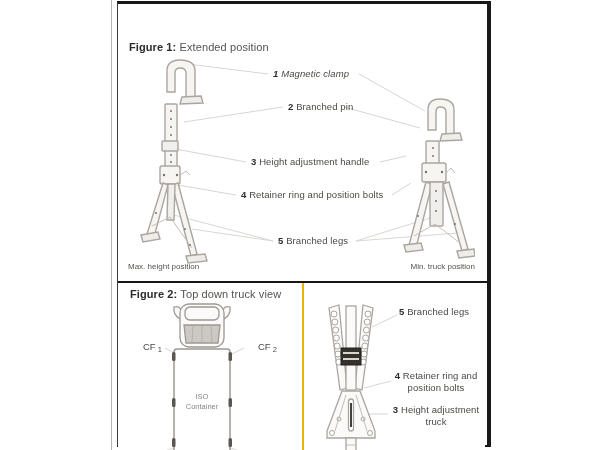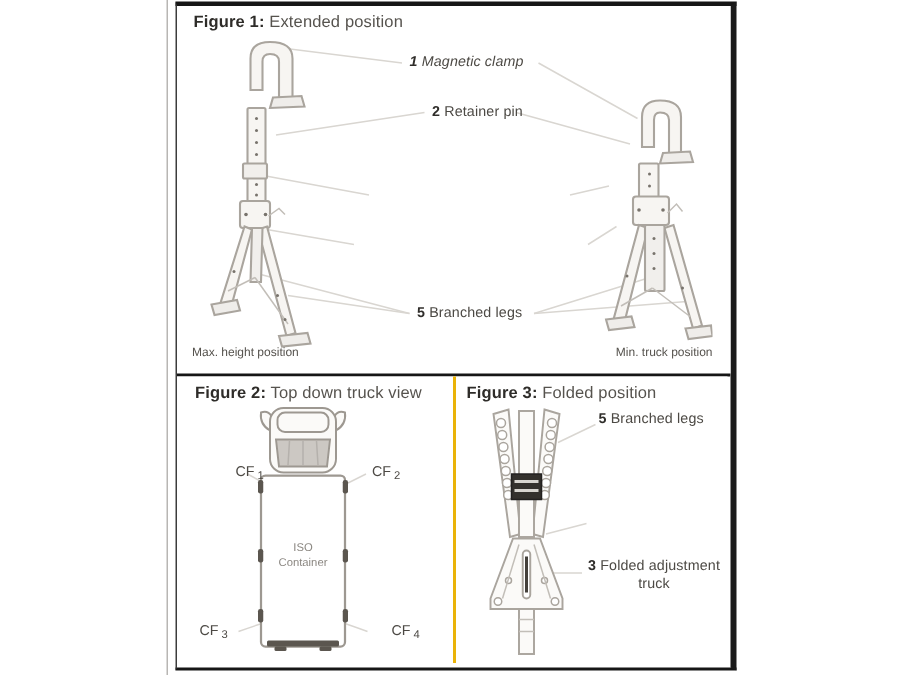--- a/index.html
+++ b/index.html
@@ -7,35 +7,35 @@
               font-family:"Liberation Sans","DejaVu Sans",sans-serif; }
   #stage { position:relative; width:610px; height:450px; background:#fff; }
 
   .page-edge { position:absolute; left:111px; top:0; width:1px; height:450px; background:#b8b6b3; }
 
   #frame { position:absolute; left:117px; top:1px; width:374px; height:446px; background:#fff;
            border-top:3px solid #161616; border-right:4px solid #1a1a1a;
            border-left:1px solid #3c3c3c; border-bottom:2px solid #161616; }
 
   .figbox { position:relative; background:#fff; }
-  #fig1 { width:369px; height:247px; border-bottom:2px solid #161616; }
+  #fig1 { width:369px; height:247px; border-bottom:2px solid #161616;margin-top:32px; }
   #row2 { display:flex; width:369px; height:191px; }
   #fig2 { width:186px; height:191px; border-right:2px solid #eab308;text-align:center; }
   #fig3 { width:181px; height:191px; }
 
   .fig-title { position:absolute; font-size:11px; color:#56534e; white-space:nowrap; letter-spacing:.1px; }
   .fig-title b { color:#2e2c29; font-weight:700; }
 
   .callout { position:absolute; font-size:9.5px; color:#4c4944; white-space:nowrap; letter-spacing:.1px; }
   .callout b { color:#2f2d2a; font-weight:700; }
   .callout.twoline { white-space:normal; text-align:center; line-height:11.5px; }
 
   .caption { position:absolute; font-size:8px; color:#56534e; white-space:nowrap; }
 
-  .cf { position:absolute; font-size:9.5px; color:#4c4944; white-space:nowrap;margin-left:14px; }
+  .cf { position:absolute; font-size:9.5px; color:#4c4944; white-space:nowrap; }
   .cf .sub { font-size:7.5px; position:relative; top:2px; margin-left:2px; }
 
   svg { display:block; }
   .overlay { position:absolute; left:0; top:0; pointer-events:none; }
   .art { position:absolute; }
 </style>
 </head>
 <body>
 
 <div id="stage">
@@ -129,21 +129,29 @@
             <circle cx="52" cy="128" r="1"></circle>
         </g>
       </svg>
 
       <div class="callout" style="left:155px; top:32px;font-style:italic;">
         <b>1</b>
         <span>Magnetic clamp</span>
       </div>
       <div class="callout" style="left:170px; top:65px;">
         <b>2</b>
-        <span>Retainer pin</span>
+        <span>Branched pin</span>
+      </div>
+      <div class="callout" style="left:133px; top:120px;">
+        <b>3</b>
+        <span>Height adjustment handle</span>
+      </div>
+      <div class="callout" style="left:123px; top:153px;">
+        <b>4</b>
+        <span>Retainer ring and position bolts</span>
       </div>
       <div class="callout" style="left:160px; top:199px;">
         <b>5</b>
         <span>Branched legs</span>
       </div>
 
       <div class="caption" style="left:10px; top:226px;">Max. height position</div>
       <div class="caption" style="right:12px; top:226px;">Min. truck position</div>
     </div>
 
@@ -191,44 +199,40 @@
           </g>
           <g font-family="Liberation Sans, DejaVu Sans, sans-serif" font-size="7.5" fill="#8a8680" text-anchor="middle">
             <text x="31" y="96">ISO</text>
             <text x="31" y="106">Container</text>
           </g>
         </svg>
 
         <div class="cf" style="left:25px; top:58px;">
           <span>CF</span><span class="sub">1</span>
         </div>
-        <div class="cf" style="left:116px; top:58px;">
+        <div class="cf" style="left:140px; top:58px;">
           <span>CF</span><span class="sub">2</span>
         </div>
         <div class="cf" style="left:1px; top:164px;">
           <span>CF</span><span class="sub">3</span>
         </div>
         <div class="cf" style="left:129px; top:164px;">
           <span>CF</span><span class="sub">4</span>
         </div>
       </div>
 
       <div id="fig3" class="figbox">
         <svg class="overlay" width="181" height="191">
           <g stroke="#d9d6d1" stroke-width="1" fill="none">
             <path d="M93,32 L68,44"></path>
             <path d="M87,98 L60,105"></path>
             <path d="M84,131 L56,131"></path>
           </g>
         </svg>
 
-        <div class="fig-title" style="left:7px; top:5px;">
-          <b>Figure 3:</b>
-          <span>Folded position</span>
-        </div>
 
         <svg class="art" style="left:19px; top:20px;" width="56" height="168" viewBox="0 0 56 168">
           <g stroke="#aaa59e" stroke-width="1.3" fill="#fbfaf8">
             <path d="M6,5 L16,2 L24,85 L17,87 Z"></path>
             <path d="M40,2 L50,5 L39,87 L32,85 Z"></path>
             <rect x="23" y="3" width="10" height="84"></rect>
             <path d="M4,128 L19,88 L37,88 L52,128 L52,135 L4,135 Z"></path>
             <rect x="23" y="135" width="10" height="30"></rect>
             <rect x="25.5" y="96" width="5" height="32" rx="2.5" fill="#ffffff"></rect>
           </g>
@@ -263,22 +267,27 @@
               <path d="M44,128 L33,92"></path>
             <path d="M23,142 L33,142"></path>
               <path d="M23,150 L33,150"></path>
           </g>
         </svg>
 
         <div class="callout" style="left:95px; top:23px;">
           <b>5</b>
           <span>Branched legs</span>
         </div>
+        <div class="callout twoline" style="left:85px; top:87px; width:94px;">
+          <b>4</b>
+          <span>Retainer ring and</span><br>
+          <span>position bolts</span>
+        </div>
         <div class="callout twoline" style="left:85px; top:121px; width:94px;">
           <b>3</b>
-          <span>Folded adjustment</span><br>
+          <span>Height adjustment</span><br>
           <span>truck</span>
         </div>
       </div>
     </div>
 
   </div>
 </div>
 
 </body></html>

